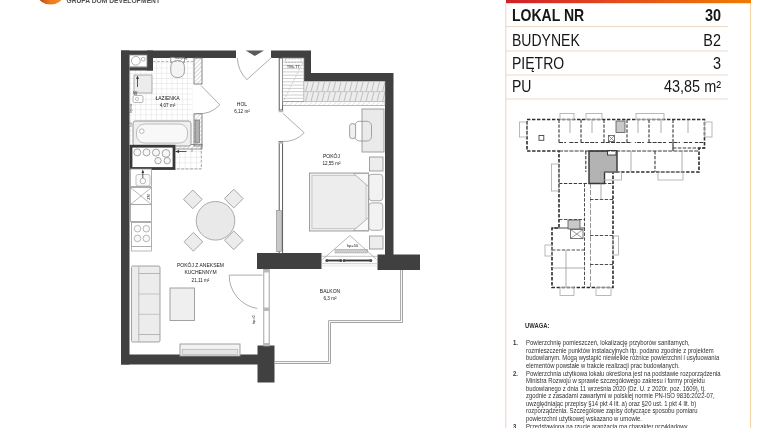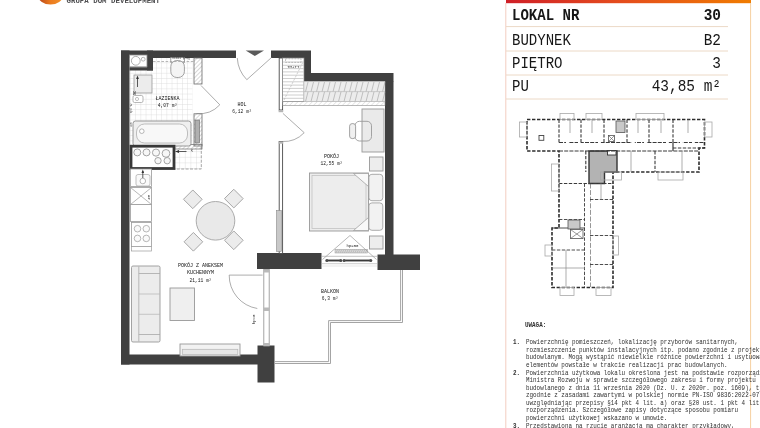--- a/index.html
+++ b/index.html
@@ -1,17 +1,17 @@
 <!DOCTYPE html>
 <html><head>
 <meta charset="utf-8">
 <style>
 html,body{margin:0;padding:0;background:#ffffff;}
 .page{position:relative;width:760px;height:428px;overflow:hidden;background:#fff;
-      font-family:Liberation Mono, monospace;}
+      font-family:Liberation Sans, sans-serif;}
 .abs{position:absolute;}
 .tl{font-size:16.5px;color:#161616;white-space:nowrap;transform:scaleX(0.85);transform-origin:0 50%;}
 .tv{font-size:16.5px;color:#161616;white-space:nowrap;text-align:right;transform:scaleX(0.875);transform-origin:100% 50%;}
 .uw{font-size:6.45px;line-height:7.55px;color:#303030;white-space:nowrap;transform:scaleX(0.915);transform-origin:0 0;}
 </style>
 </head>
 <body>
 <div class="page">
 <svg class="abs" style="left:0;top:0" width="760" height="428" viewBox="0 0 760 428">
 <defs>

